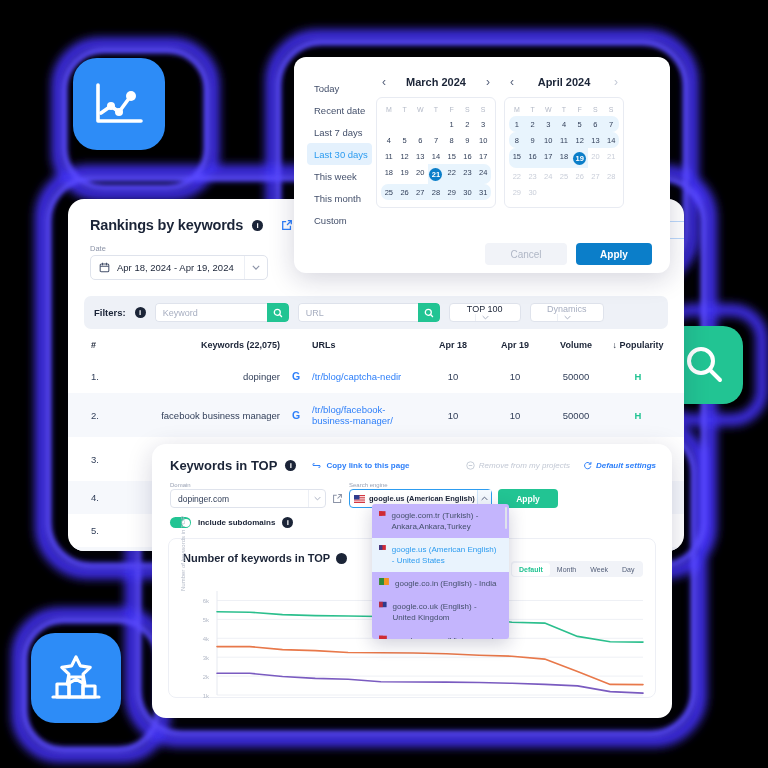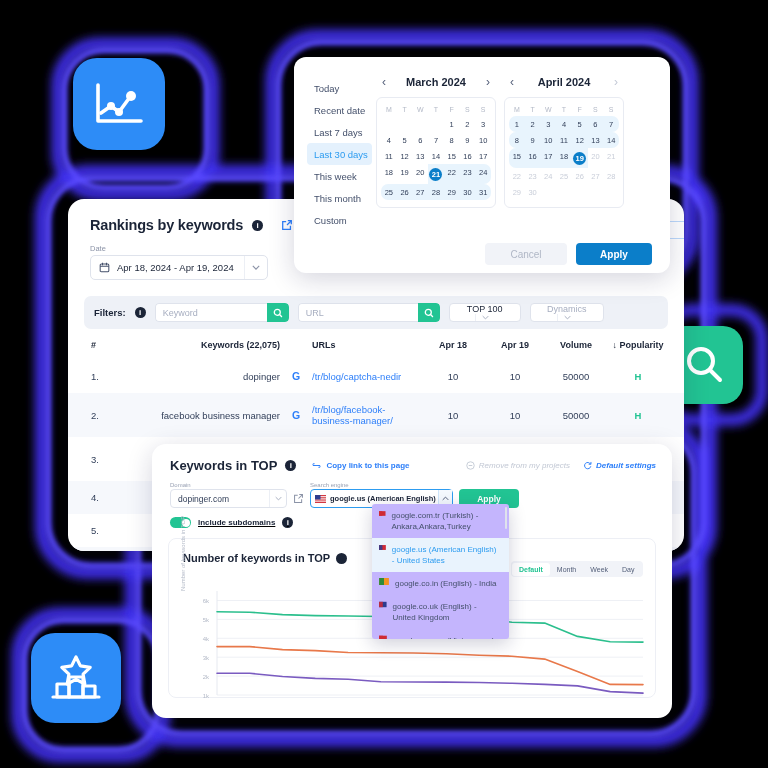--- a/index.html
+++ b/index.html
@@ -155,42 +155,42 @@
   .kt-copy span { font-size:8px; color:#2d7ff9; font-weight:bold; }
   .kt-right { margin-left:auto; display:flex; align-items:center; gap:13px;font-style:italic; }
   .kt-right .grey { font-size:8px; color:#c2c8d4; display:flex; align-items:center; gap:4px; }
   .kt-right .blue { font-size:8px; color:#2d7ff9; font-weight:bold;
                     display:flex; align-items:center; gap:4px; }
 
   .kt-row { display:flex; align-items:flex-end; padding:9px 0 0 18px; gap:6px; }
   .fgroup { display:flex; flex-direction:column; }
   .fgroup .lbl { font-size:6px; color:#9aa2b4; margin-bottom:1px; }
   .domain-in {
-    width:117px; height:19px; border:1px solid #dfe3ec; border-radius:4px;
+    width:156px; height:19px; border:1px solid #dfe3ec; border-radius:4px;
     display:flex; align-items:center; background:#fff;
   }
   .domain-in .v { font-size:8.5px; color:#33405a; padding-left:7px; flex:1; }
   .domain-in .c { width:17px; height:100%; border-left:1px solid #eceff5;
                   display:flex; align-items:center; justify-content:center; }
   .se-in {
     width:143px; height:19px; border:1.3px solid #2d9cf0; border-radius:4px;
     display:flex; align-items:center; background:#fff;
   }
   .se-in .flag { margin:0 4px 0 4px; }
   .se-in .v { font-size:7.5px; color:#1b2437; font-weight:bold; flex:1;
               overflow:hidden; white-space:nowrap; }
   .se-in .c { width:14px; height:100%; border-left:1px solid #cfe6fb;
               display:flex; align-items:center; justify-content:center;
               background:#f4f9fe; }
   .kt-apply {
     width:60px; height:19px; background:#22c493; border-radius:4px; color:#fff;
     font-size:8.5px; font-weight:bold; display:flex; align-items:center;
     justify-content:center;
   }
-  .subrow { display:flex; align-items:center; gap:7px; padding:9px 0 0 18px;text-decoration:underline; }
+  .subrow { display:flex; align-items:center; gap:7px; padding:9px 0 0 18px; }
   .toggle { width:21px; height:11px; border-radius:6px; background:#22c493;
             position:relative; }
   .toggle::after { content:''; position:absolute; right:1.5px; top:1.5px;
     width:8px; height:8px; border-radius:50%; background:#fff; }
   .subrow .t { font-size:8px; color:#1b2437; font-weight:bold; }
 
   
   #se-dd {
     position:absolute; left:178px; top:60px; width:137px; height:135px;
     background:#c4b5fd; border-radius:3px; box-shadow:0 5px 18px rgba(20,20,70,.2);

